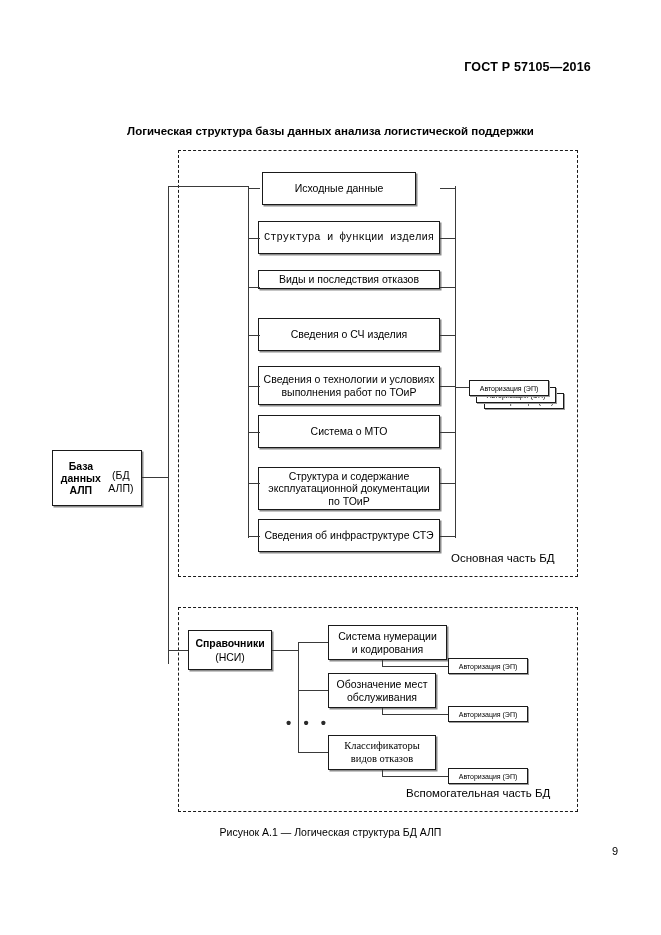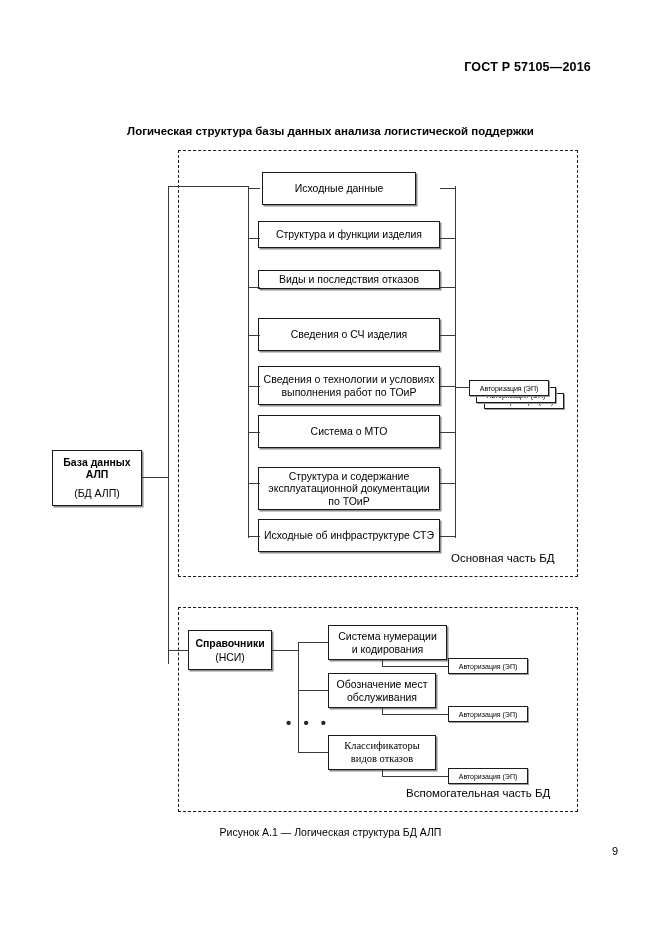--- a/index.html
+++ b/index.html
@@ -64,21 +64,21 @@
     border:1.3px solid #1a1a1a;
     box-shadow:1.5px 1.5px 0 0 #8c8c8c;
     display:flex;align-items:center;justify-content:center;
     text-align:center;
     font-size:10.5px;line-height:12.5px;
     padding:2px 4px;
   }
 
   .box-db{
     left:52px;top:450px;width:90px;height:56px;
-    flex-direction:column;justify-content:center;gap:0;
+    flex-direction:row;justify-content:center;gap:0;
   }
   .box-db .t1{font-weight:bold;font-size:10.5px;line-height:12px;}
   .box-db .t2{font-size:10.5px;margin-top:7px;}
 
   .box-ref{
     left:188px;top:630px;width:84px;height:40px;
     flex-direction:column;
   }
   .box-ref .t1{font-weight:bold;font-size:10.5px;line-height:12px;}
   .box-ref .t2{font-size:10.5px;margin-top:2px;}
@@ -138,21 +138,21 @@
     <div class="ln lv" style="left:455px;top:186px;height:352px;"></div>
 
     <div class="ln lh" style="left:455px;top:387px;width:14px;"></div>
 
     <div class="box" style="left:262px;top:172px;width:154px;height:33px;">
       <span>Исходные данные</span>
     </div>
     <div class="ln lh" style="left:248px;top:188px;width:12px;"></div>
     <div class="ln lh" style="left:440px;top:188px;width:16px;"></div>
 
-    <div class="box" style="left:258px;top:221px;width:182px;height:27px;">
+    <div class="box" style="left:258px;top:221px;width:182px;height:33px;font-family:Liberation Mono, monospace;">
       <span>Структура и функции изделия</span>
     </div>
     <div class="ln lh" style="left:248px;top:238px;width:12px;"></div>
     <div class="ln lh" style="left:440px;top:238px;width:16px;"></div>
 
     <div class="box" style="left:258px;top:270px;width:182px;height:19px;">
       <span>Виды и последствия отказов</span>
     </div>
     <div class="ln lh" style="left:248px;top:287px;width:12px;"></div>
     <div class="ln lh" style="left:440px;top:287px;width:16px;"></div>
@@ -178,21 +178,21 @@
 
     <div class="box" style="left:258px;top:461px;width:182px;height:43px;margin-top:6px;">
       <span style="white-space:pre-line;">Структура и содержание
 эксплуатационной документации
 по ТОиР</span>
     </div>
     <div class="ln lh" style="left:248px;top:483px;width:12px;"></div>
     <div class="ln lh" style="left:440px;top:483px;width:16px;"></div>
 
     <div class="box" style="left:258px;top:519px;width:182px;height:33px;">
-      <span>Исходные об инфраструктуре СТЭ</span>
+      <span>Сведения об инфраструктуре СТЭ</span>
     </div>
     <div class="ln lh" style="left:248px;top:536px;width:12px;"></div>
     <div class="ln lh" style="left:440px;top:536px;width:16px;"></div>
 
     <div class="box box-auth" style="left:484px;top:393px;z-index:3;">
       <span>Авторизация (ЭП)</span>
     </div>
     <div class="box box-auth" style="left:476px;top:387px;z-index:4;">
       <span>Авторизация (ЭП)</span>
     </div>

